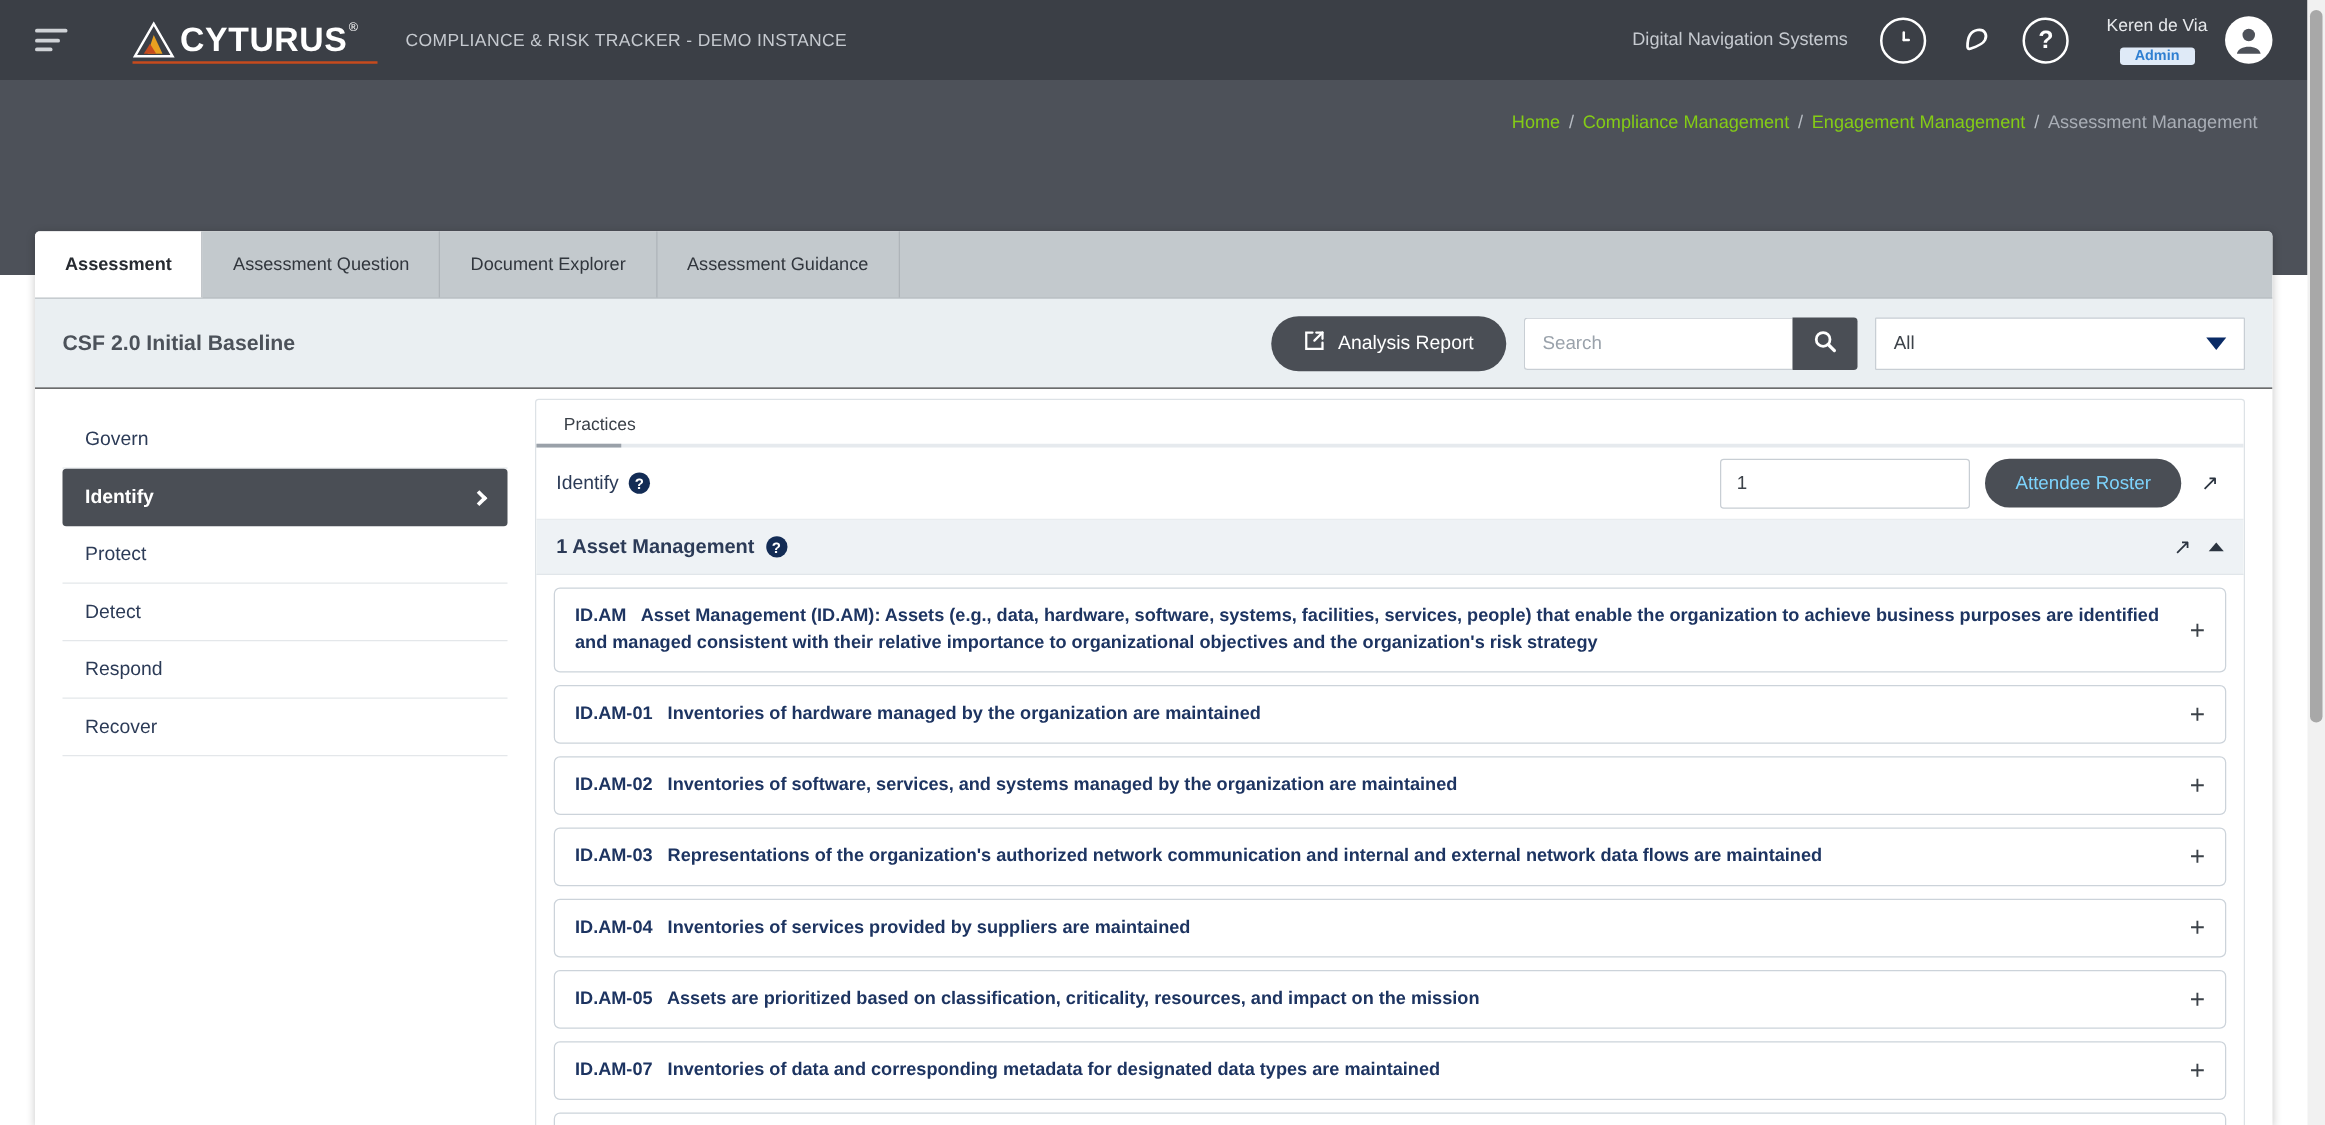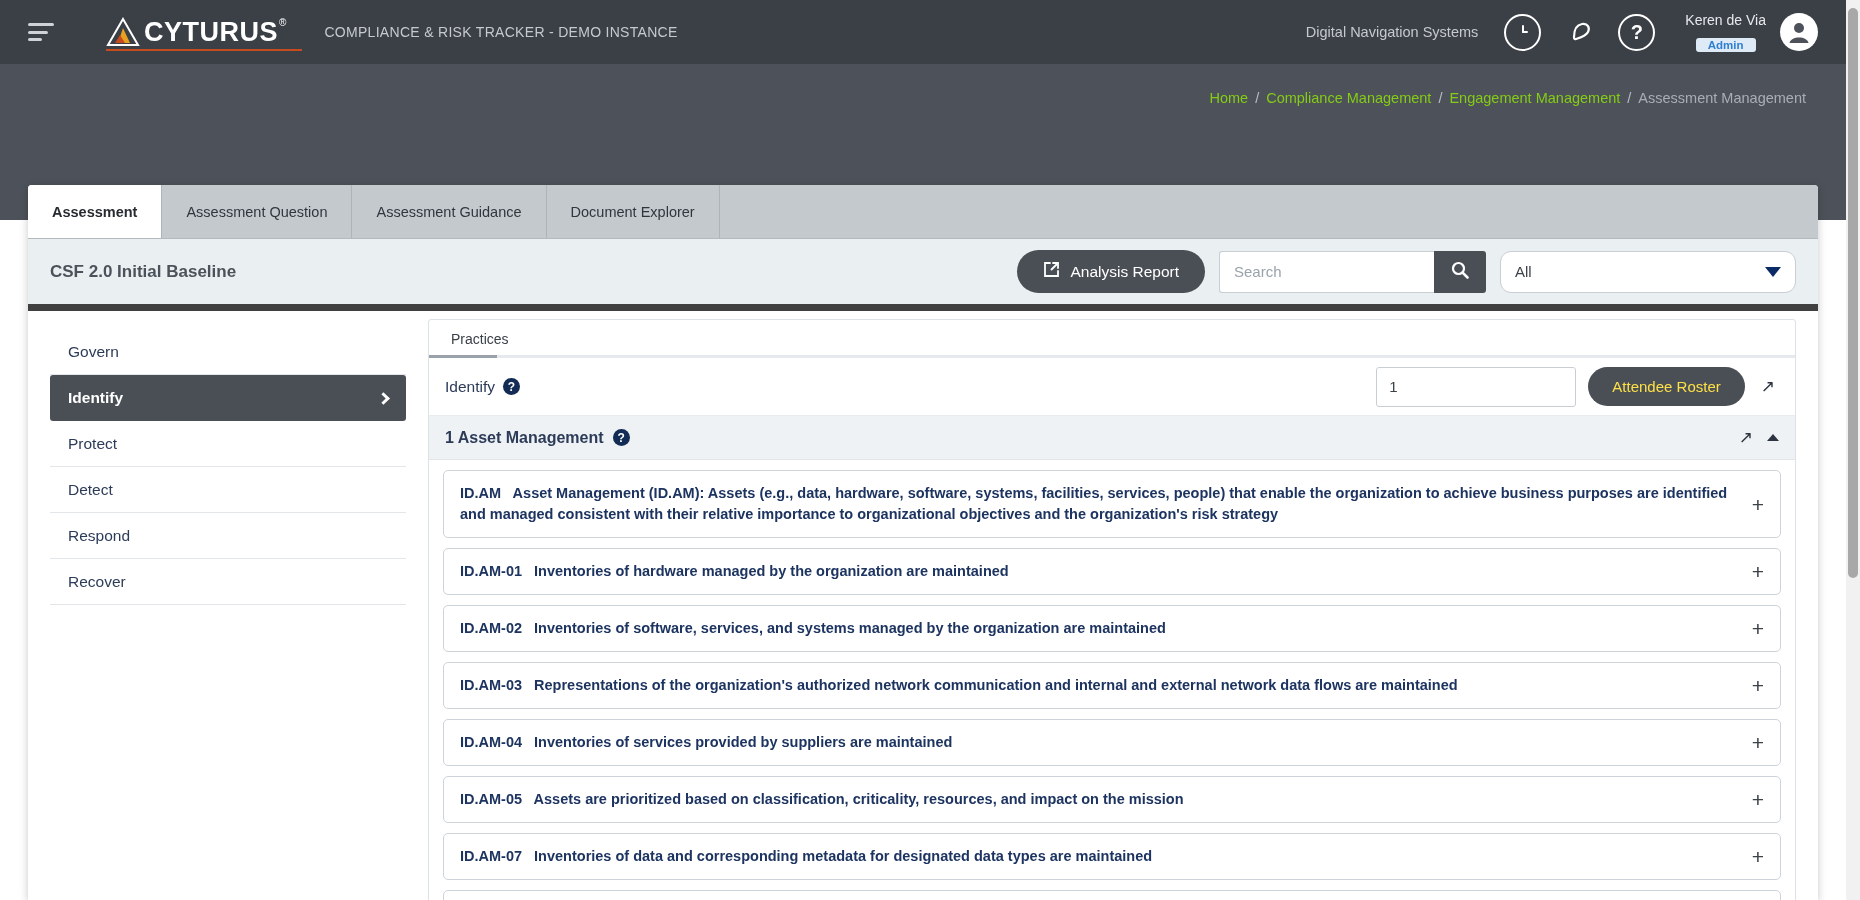--- a/index.html
+++ b/index.html
@@ -118,21 +118,21 @@
     display: flex; align-items: center; justify-content: center;
     padding: 0 24px; font-size: 14.5px; color: #31363d;
     border-right: 1px solid #aeb4b9; cursor: pointer; white-space: nowrap;
   }
   .tab.active { background: #ffffff; color: #272b31; font-weight: bold; }
   .tabs-filler { flex: 1; border-right: none; }
 
   
   .toolbar {
     height: 72px; background: #eaeff2; display: flex; align-items: center;
-    padding: 0 22px; border-bottom: 7px solid #404040;
+    padding: 0 22px; border-bottom: 1px solid #404040;
   }
   .baseline-title { font-size: 17px; font-weight: bold; color: #4c525a; }
   .toolbar-right { margin-left: auto; display: flex; align-items: center; gap: 14px; }
   .analysis-btn {
     background: #4a4e55; color: #ffffff; border: none; border-radius: 22px;
     padding: 11px 26px; font-size: 15.5px; font-family: "Liberation Sans", sans-serif;
     display: flex; align-items: center; gap: 10px; cursor: pointer;
   }
   .search-group { display: flex; }
   .search-input {
@@ -142,21 +142,21 @@
     background: #ffffff;
   }
   .search-input::placeholder { color: #9aa2ab; }
   .search-btn {
     width: 52px; height: 42px; background: #4a4e55; border: none;
     border-radius: 0 3px 3px 0; cursor: pointer;
     display: flex; align-items: center; justify-content: center;
   }
   .filter-select {
     width: 296px; height: 42px; background: #ffffff; border: 1px solid #c8ced4;
-    border-radius: 11px; display: flex; align-items: center; padding: 0 14px;
+    border-radius: 1px; display: flex; align-items: center; padding: 0 14px;
     font-size: 15px; color: #3c4249; cursor: pointer; position: relative;
   }
   .caret-down {
     position: absolute; right: 14px; width: 0; height: 0;
     border-left: 8px solid transparent; border-right: 8px solid transparent;
     border-top: 10px solid #0a2b66;
   }
 
   
   .card-body { display: flex; height: 602px; }
@@ -202,21 +202,21 @@
     font-size: 12px; font-weight: bold; display: flex; align-items: center;
     justify-content: center; cursor: pointer;
   }
   .practices-head-right { margin-left: auto; display: flex; align-items: center; gap: 12px; }
   .count-input {
     width: 200px; height: 40px; border: 1px solid #c8ced4; border-radius: 3px;
     padding: 0 12px; font-size: 15px; color: #3c4249; outline: none;
     font-family: "Liberation Sans", sans-serif;
   }
   .roster-btn {
-    background: #4a4e55; color: #fde047; border: none; border-radius: 22px;
+    background: #4a4e55; color: #7dd3fc; border: none; border-radius: 22px;
     padding: 11px 24px; font-size: 15px; font-family: "Liberation Sans", sans-serif;
     cursor: pointer; white-space: nowrap;
   }
   .expand-icon { color: #2b3440; font-size: 17px; cursor: pointer; padding: 0 4px; }
 
   .section-head {
     height: 44px; background: #eef2f5; display: flex; align-items: center;
     padding: 0 16px; border-bottom: 1px solid #e1e6ea;
   }
   .section-title { font-size: 16px; font-weight: bold; color: #2c3b57; display: flex; align-items: center; gap: 9px; }
@@ -327,22 +327,22 @@
     <span class="chev-left"></span>
     <span>Back</span>
   </button>
 </div>
 
 <div class="card">
 
   <div class="tabs">
     <div class="tab active">Assessment</div>
     <div class="tab">Assessment Question</div>
+    <div class="tab">Document Explorer</div>
     <div class="tab">Assessment Guidance</div>
-    <div class="tab">Document Explorer</div>
     <div class="tab tabs-filler"></div>
   </div>
 
   <div class="toolbar">
     <div class="baseline-title">CSF 2.0 Initial Baseline</div>
 
     <div class="toolbar-right">
       <button class="analysis-btn">
         <span>
           <svg width="17" height="17" viewBox="0 0 17 17">

